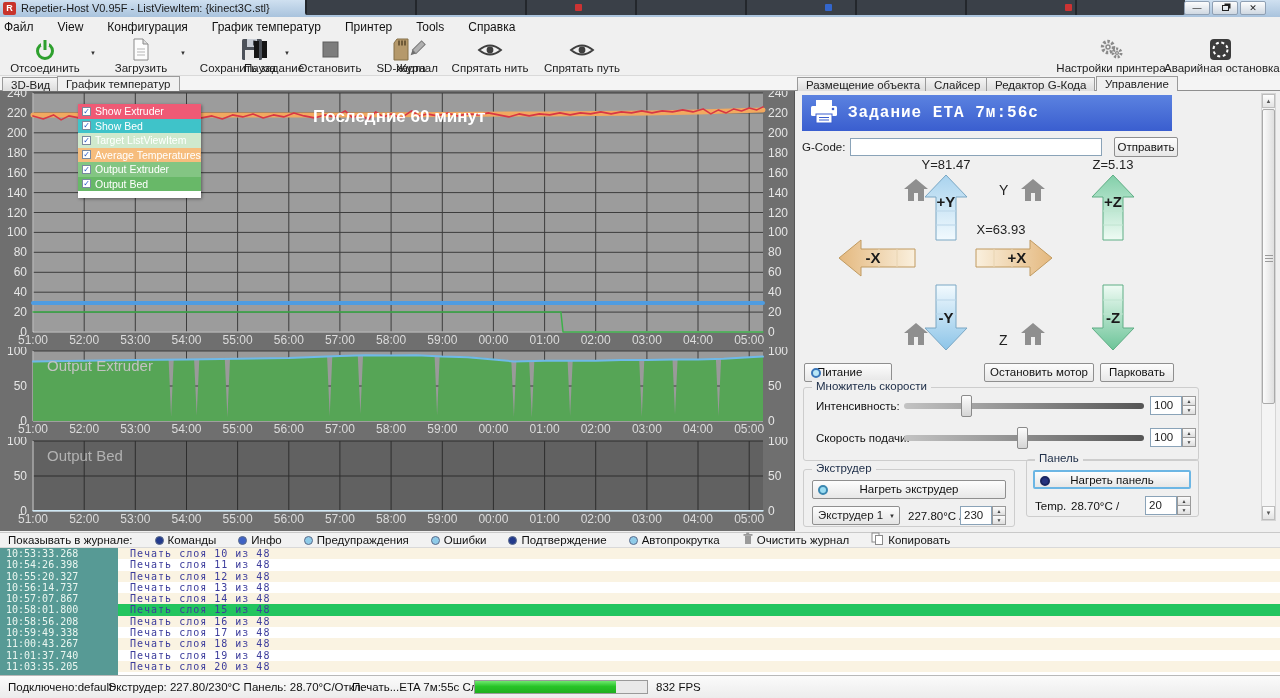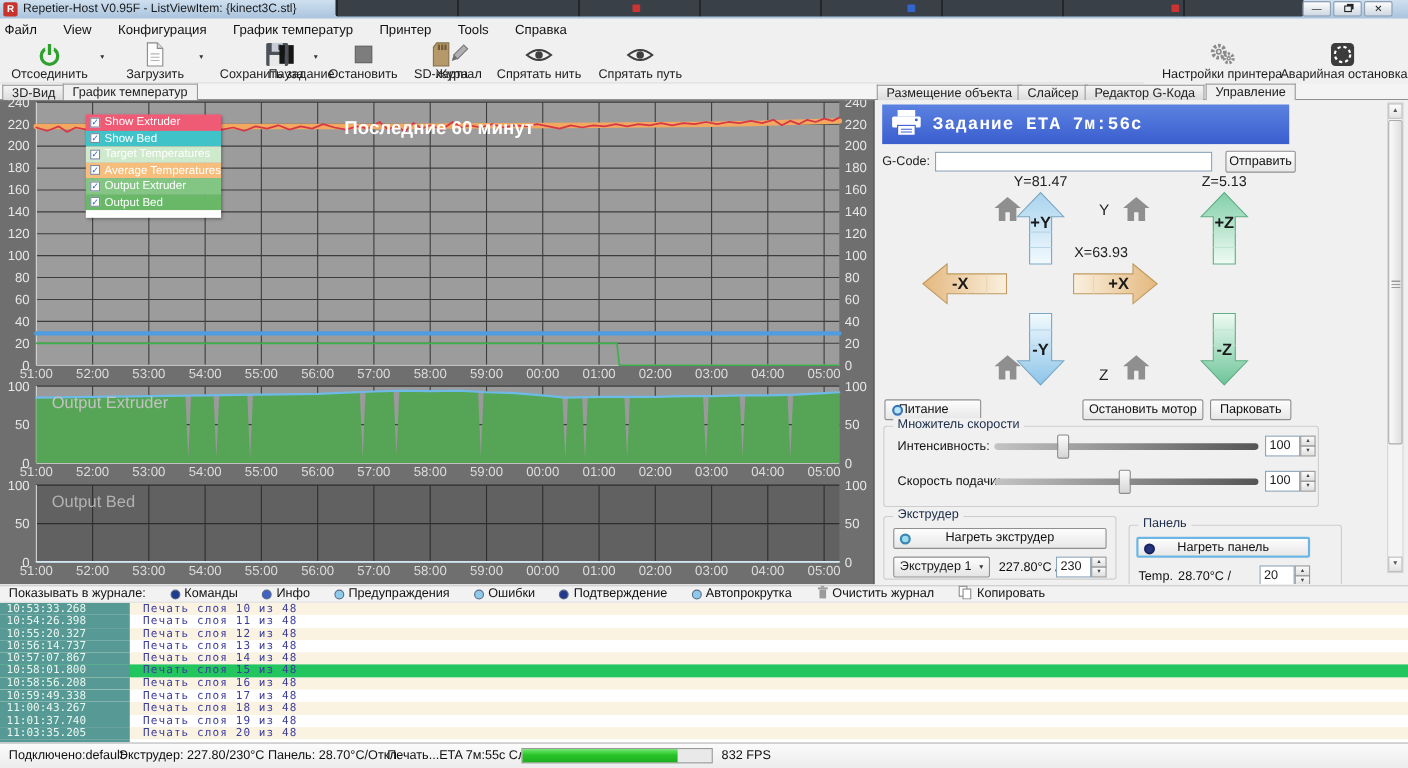--- a/index.html
+++ b/index.html
@@ -69,21 +69,21 @@
   .slider-label { position:absolute; font-size:11.5px; color:#111; }
   .slider-track { position:absolute; width:240px; height:6px; border-radius:3px; background:linear-gradient(90deg,#c3c3c3,#555); }
   .slider-thumb { position:absolute; top:-8px; width:11px; height:22px; background:linear-gradient(#fcfcfc,#d5d5d5); border:1px solid #8a8a8a; border-radius:2px; }
   .spin { position:absolute; width:46px; height:19px; }
   .spin-val { position:absolute; left:0; top:0; width:32px; height:19px; border:1px solid #8aa3b8; background:#fff; font-size:11.5px; padding:2px 0 0 3px; }
   .spin-btns { position:absolute; left:32px; top:0; width:14px; height:19px; }
   .spin-up,.spin-dn { position:absolute; left:0; width:14px; height:9.5px; background:linear-gradient(#fbfbfb,#dedede); border:1px solid #9a9a9a; font-size:5px; line-height:8px; text-align:center; color:#444; }
   .spin-up{top:0;} .spin-dn{top:9px;}
 
   #grp-extruder { left:7px; top:378px; width:212px; height:58px; }
-  #grp-bed { left:230px; top:386px; width:194px; height:58px; }
+  #grp-bed { left:230px; top:368px; width:173px; height:58px; }
   .heat-btn { position:absolute; left:8px; top:10px; height:19px; line-height:17px; text-align:center; }
   .heat-led { position:absolute; left:5px; top:4px; width:10px; height:10px; border-radius:50%; }
   .combo { position:absolute; width:88px; height:19px; background:linear-gradient(#fdfdfd,#e4e4e4); border:1px solid #8f8f8f; border-radius:2px; font-size:11.5px; padding:2px 0 0 5px; }
   .combo-arrow { position:absolute; right:4px; top:6px; font-size:6px; color:#333; }
   .temp-text { position:absolute; font-size:11.5px; color:#111; white-space:nowrap; }
 
   
   #vscroll { position:absolute; left:465px; top:2px; width:15px; height:428px; background:#f4f4f4; border:1px solid #d5d5d5; }
   .scroll-btn { position:absolute; left:0; width:13px; height:14px; background:linear-gradient(#fdfdfd,#e3e3e3); border:1px solid #bdbdbd; font-size:6px; text-align:center; line-height:13px; color:#555; }
   #vthumb { position:absolute; left:0; top:15px; width:13px; height:295px; background:linear-gradient(90deg,#fbfbfb,#dfdfdf); border:1px solid #aaa; border-radius:2px; }
@@ -277,21 +277,21 @@
       <div class="legend-item" style="background: rgb(239, 90, 117);">
         <span class="legend-check">✓</span>
         <span class="legend-label">Show Extruder</span>
       </div>
       <div class="legend-item" style="background: rgb(63, 195, 201);">
         <span class="legend-check">✓</span>
         <span class="legend-label">Show Bed</span>
       </div>
       <div class="legend-item" style="background: rgb(207, 233, 205);">
         <span class="legend-check">✓</span>
-        <span class="legend-label">Target Temperatures</span>
+        <span class="legend-label">Target ListViewItem</span>
       </div>
       <div class="legend-item" style="background: rgb(246, 189, 125);">
         <span class="legend-check">✓</span>
         <span class="legend-label">Average Temperatures</span>
       </div>
       <div class="legend-item" style="background: rgb(131, 197, 131);">
         <span class="legend-check">✓</span>
         <span class="legend-label">Output Extruder</span>
       </div>
       <div class="legend-item" style="background: rgb(104, 184, 104);">

